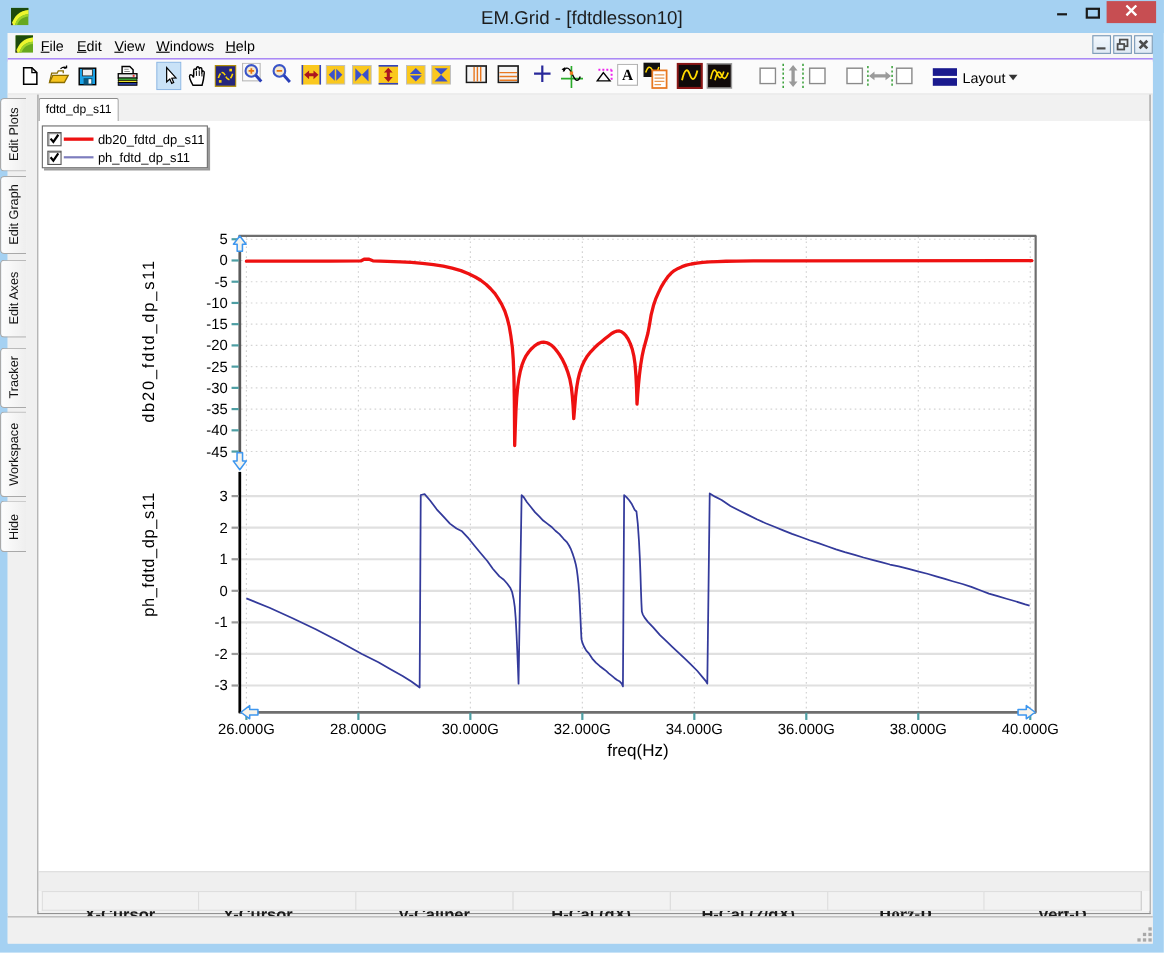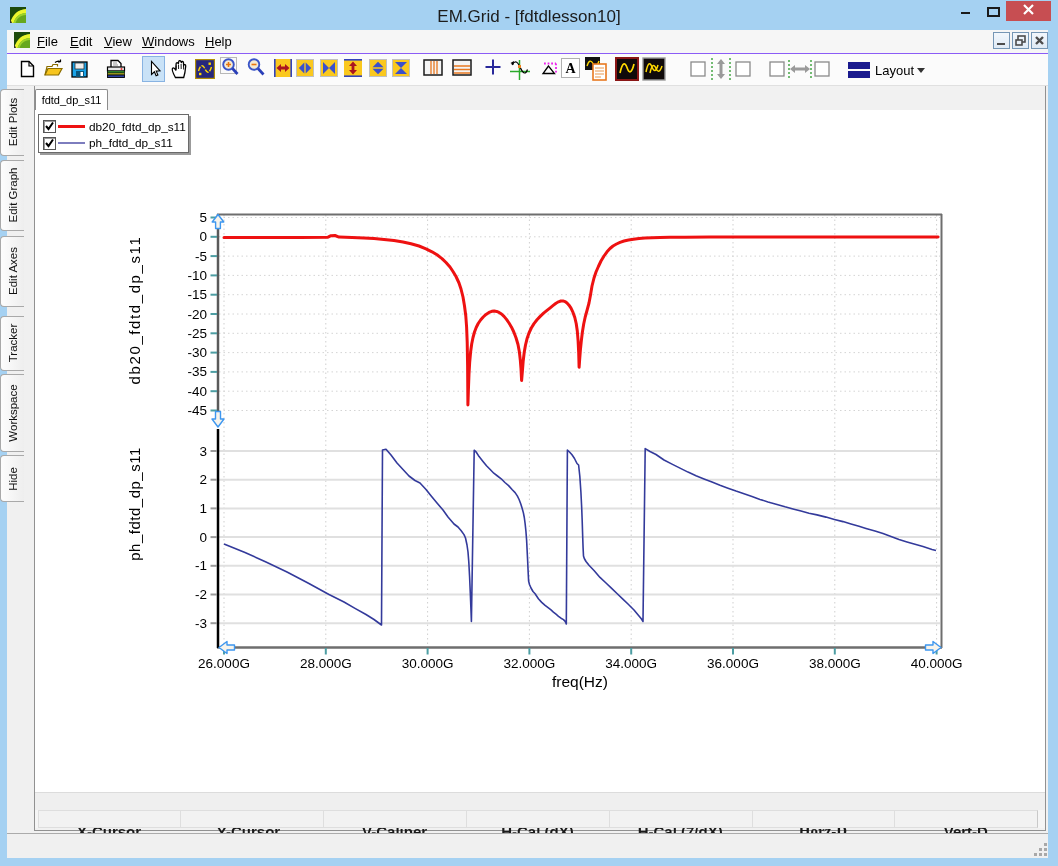--- a/index.html
+++ b/index.html
@@ -357,21 +357,21 @@
           <svg width="11" height="11" viewBox="0 0 11 11">
             <path d="M2 5 L4.5 8 L9 1.5" fill="none" stroke="#000" stroke-width="2"></path>
           </svg>
         </div>
         <div class="lline" style="border-top:2.5px solid #7d7dbe;"></div>
         <div class="ltxt">ph_fdtd_dp_s11</div>
       </div>
 </div>
 <div id="botbar1">
       <div class="blbl" style="left:2.5px;">X-Cursor</div>
-      <div class="blbl" style="left:142px;">Y-Cursor</div>
+      <div class="blbl" style="left:128px;">Y-Cursor</div>
       <div class="blbl" style="left:288.1px;text-align:center;">V-Caliper</div>
       <div class="blbl" style="left:430.9px;">H-Cal (dX)</div>
       <div class="blbl" style="left:573.7px;">H-Cal (7/dX)</div>
       <div class="blbl" style="left:716.5px;font-family:Liberation Serif, serif;">Horz-D</div>
       <div class="blbl" style="left:859.3px;">Vert-D</div>
     </div>
     <div id="botbar2">
       <div class="bcell" style="left:2.5px;"></div>
       <div class="bcell" style="left:145.3px;"></div>
       <div class="bcell" style="left:288.1px;"></div>

